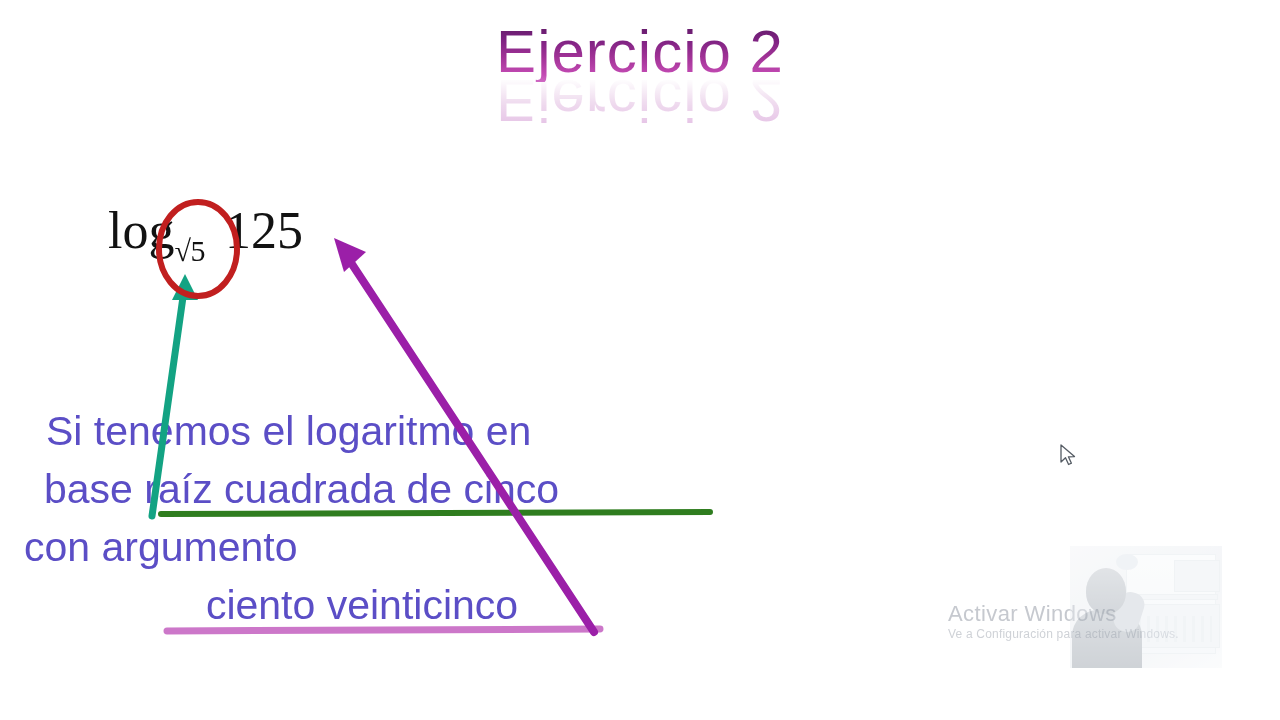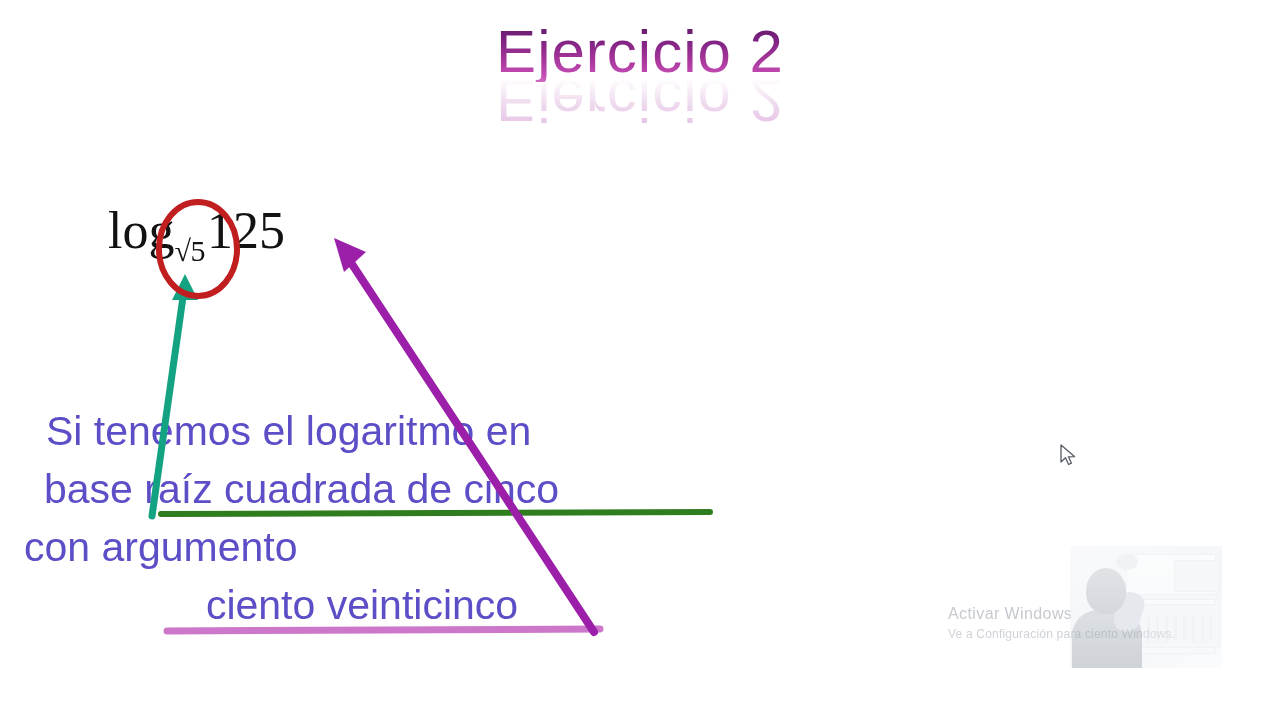--- a/index.html
+++ b/index.html
@@ -73,21 +73,21 @@
     color: #121212;
     white-space: nowrap;
     line-height: 1;
   }
   #math-expression .log-fn { font-style: normal; }
   #math-expression .base {
     font-size: 30px;
     vertical-align: -0.42em;
     letter-spacing: -0.5px;
   }
-  #math-expression .arg { margin-left: 2px; }
+  #math-expression .arg { margin-left: 20px; }
 
   
   #explanation {
     position: absolute;
     left: 0;
     top: 402px;
     width: 740px;
     text-align: center;
     font-family: "Liberation Sans", sans-serif;
     font-size: 41px;
@@ -118,21 +118,21 @@
     left: 948px;
     top: 602px;
     width: 250px;
     text-align: left;
     color: #c9ccd2;
     font-family: "Liberation Sans", sans-serif;
     pointer-events: none;
     filter: blur(0.4px);
   }
   #activation-title {
-    font-size: 16px;
+    font-size: 22px;
     line-height: 24px;
     letter-spacing: .4px;
     color: #c6c9cf;
   }
   #activation-subtitle {
     font-size: 12px;
     line-height: 17px;
     letter-spacing: .2px;
     color: #cfd2d7;
   }
@@ -247,21 +247,21 @@
       <polygon points="334,238 366,252 344,272" fill="#9b1fa8"></polygon>
     </g>
 
     <g>
       <ellipse cx="198" cy="249" rx="39" ry="47" fill="none" stroke="#c11f1f" stroke-width="6"></ellipse>
     </g>
   </svg>
 
   <div id="activation-watermark">
     <div id="activation-title">Activar Windows</div>
-    <div id="activation-subtitle">Ve a Configuración para ciento Windows.</div>
+    <div id="activation-subtitle">Ve a Configuración para activar Windows.</div>
   </div>
 
   <div id="webcam-overlay">
     <div class="wc-bg"></div>
     <div class="wc-screen"></div>
     <div class="wc-panel wc-p2"></div>
     <div class="wc-panel wc-p1"></div>
     <div class="wc-panel wc-p3"></div>
     <div class="wc-bars"></div>
     <div class="wc-ring"></div>

